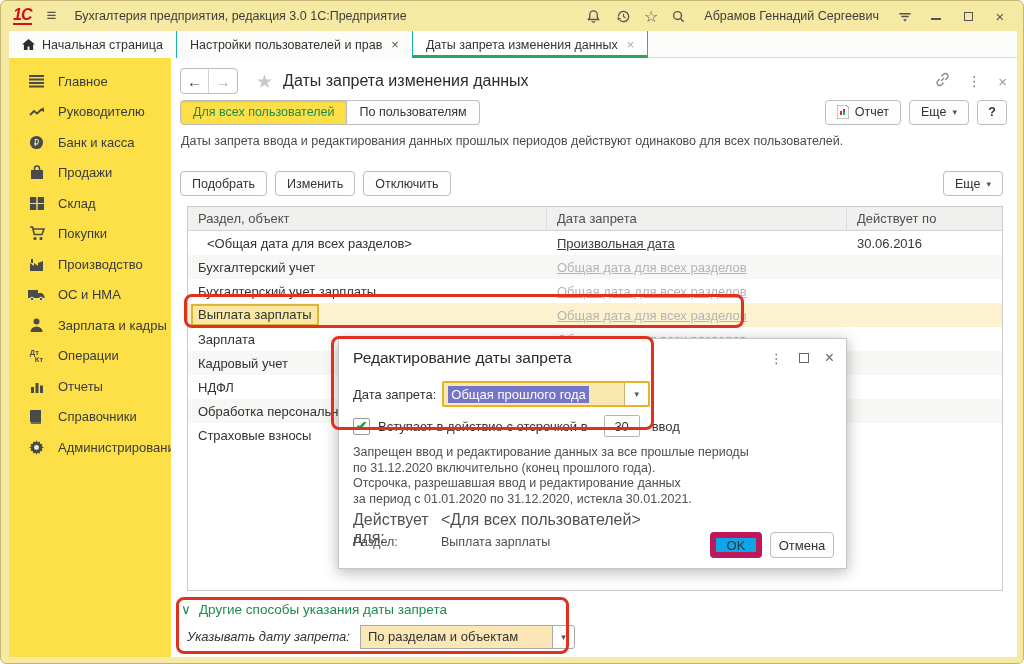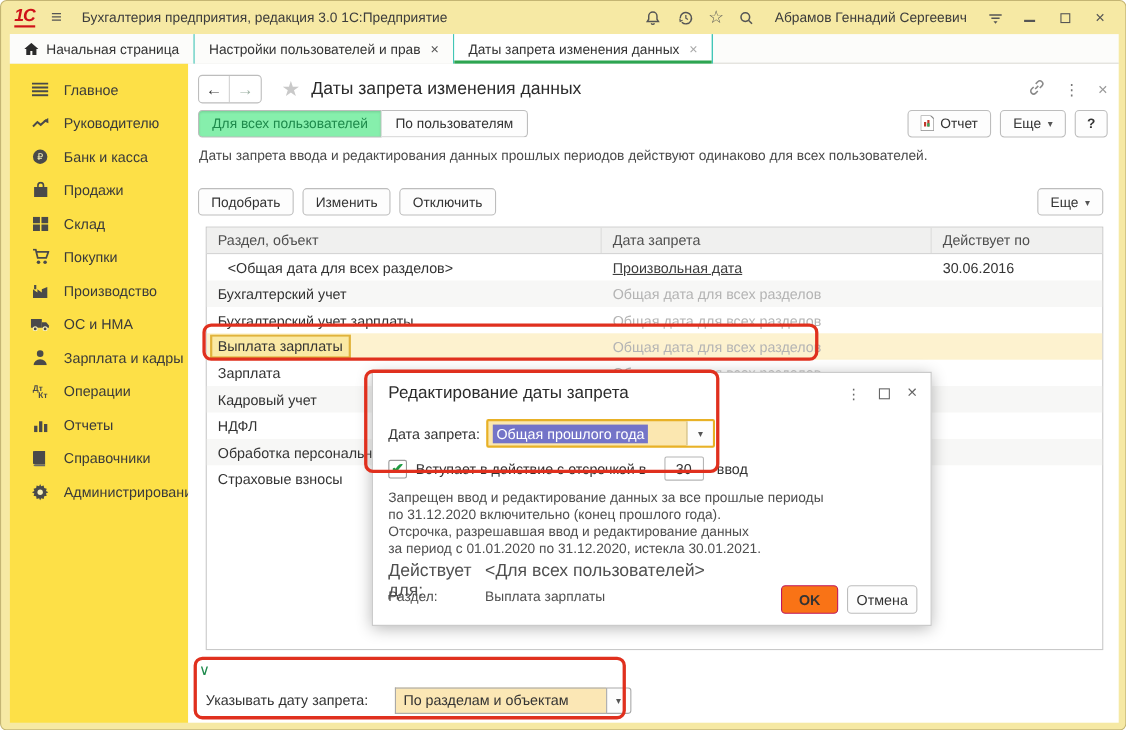--- a/index.html
+++ b/index.html
@@ -53,21 +53,21 @@
   .title-star { font-size:19px; color:#c9c9c9; margin:0 10px 0 18px; }
   .page-title { font-size:16px; color:#2b2b2b; }
   .hdr-icons { margin-left:auto; display:flex; align-items:center; gap:17px; color:#8a8a8a; }
   .hdr-icons .dots { font-size:14px; color:#777; }
   .hdr-icons .x { font-size:15px; color:#999; }
   
   .switchrow { position:absolute; left:9px; top:41px; right:10px; height:26px; display:flex; align-items:center; }
   .seg { display:flex; }
   .segbtn { height:25px; padding:0 12px; display:flex; align-items:center; background:#fdfdfd;
     border:1px solid #bdbdbd; font-size:12.5px; }
-  .segbtn.first { border-radius:4px 0 0 4px; color:#1e8a4c; background:#86efac; box-shadow:inset 0 1px 2px rgba(0,0,0,.12);text-align:center; }
+  .segbtn.first { border-radius:4px 0 0 4px; color:#1e8a4c; background:#fde047; box-shadow:inset 0 1px 2px rgba(0,0,0,.12);text-align:center; }
   .segbtn.second { border-radius:0 4px 4px 0; border-left:none; color:#333; }
   .switchrow .right { margin-left:auto; display:flex; gap:8px; }
   .btn { height:25px; padding:0 11px; display:inline-flex; align-items:center; gap:6px;
     background:#fdfdfd; border:1px solid #bdbdbd; border-radius:4px; font-size:12.5px; color:#333; }
   .btn .arr { font-size:9px; color:#555; }
   .btn.q { width:30px; justify-content:center; font-weight:bold; }
   .desc { position:absolute; left:10px; top:76px; font-size:12.5px; color:#4a4a4a; }
   
   .toolbar { position:absolute; left:9px; top:113px; right:14px; display:flex; gap:8px; }
   .toolbar .right { margin-left:auto; }
@@ -76,27 +76,27 @@
     border:1px solid #c9c9c9; background:#fff; }
   .g-head { display:grid; grid-template-columns:359px 300px 157px; height:24px; background:#f0f0ef;
     border-bottom:1px solid #d5d5d5; color:#4f4f4f; }
   .g-head > div { display:flex; align-items:center; padding-left:10px; border-right:1px solid #dcdcdc; }
   .g-head > div:last-child { border-right:none; }
   .g-row { display:grid; grid-template-columns:359px 300px 157px; height:24px; align-items:center; }
   .g-row:nth-child(odd) { background:#f7f7f6; }
   .g-row > div { padding-left:10px; overflow:hidden; white-space:nowrap; }
   .g-row .indent { padding-left:19px; }
   .link-dark { color:#3d3d3d; text-decoration:underline; }
-  .link-gray { color:#b4b4b4; }
+  .link-gray { color:#b4b4b4; text-decoration:underline; }
   .g-row.hl { background:#fdf2cf !important; }
   .cell-focus { display:inline-block; border:2px solid #e0b33c; background:#fae9a4; padding:0 5px; margin-left:-7px; line-height:18px; }
   
   .other-head { position:absolute; left:10px; top:543px; color:#1e8a4c; font-size:13.5px; display:flex; gap:8px; align-items:center; }
   .other-row { position:absolute; left:16px; top:566px; display:flex; align-items:center; height:25px; }
-  .other-row .lbl { margin-right:24px; }
+  .other-row .lbl { margin-right:10px;font-style:italic; }
   .combo { display:flex; height:24px; }
   .combo .val { width:192px; background:#fbe7b5; border:1px solid #a9a9a9; border-right:none;
     display:flex; align-items:center; padding-left:7px; }
   .combo .dd { width:23px; background:#fdfdfd; border:1px solid #a9a9a9; display:flex;
     align-items:center; justify-content:center; font-size:9px; color:#555; border-radius:0 3px 3px 0; }
   
   .dialog { position:absolute; left:337px; top:337px; width:509px; height:231px; background:#fff;
     border:1px solid #c6c6c6; box-shadow:0 3px 14px rgba(0,0,0,.3); z-index:40; }
   .dlg-titlerow { position:absolute; left:14px; top:10px; right:12px; display:flex; align-items:center; }
   .dlg-title { font-size:15.5px; color:#2b2b2b; }
@@ -114,22 +114,22 @@
   .dlg-checkrow { position:absolute; left:14px; top:76px; display:flex; align-items:center; gap:8px; }
   .checkbox { width:17px; height:17px; border:1px solid #9a9a9a; border-radius:2px; background:#fff;
     display:flex; align-items:center; justify-content:center; color:#1f9d44; font-size:14px; font-weight:bold; line-height:1; }
   .days-input { width:36px; height:22px; border:1px solid #b5b5b5; border-radius:2px; text-align:center;
     font-size:13px; font-family:"Liberation Sans", sans-serif; color:#333; margin:0 4px 0 8px; }
   .dlg-info { position:absolute; left:14px; top:106px; font-size:12.5px; color:#4f4f4f; line-height:15.5px; }
   .dlg-applies { position:absolute; left:14px; top:172px; display:flex; font-size:16px; color:#4f4f4f; }
   .dlg-section { position:absolute; left:14px; top:196px; display:flex; font-size:12.5px; color:#4f4f4f; }
   .dlg-lblcol { width:88px; }
   .dlg-btns { position:absolute; right:12px; bottom:10px; display:flex; gap:8px; }
-  .btn-ok { min-width:52px; height:26px; background:#f97316; border:1px solid #be185d; border-radius:4px;
-    font-weight:bold; color:#333; display:flex; align-items:center; justify-content:center; }
+  .btn-ok { min-width:52px; height:26px; background:#0ea5e9; border:6px solid #be185d; border-radius:4px;
+    font-weight:normal; color:#333; display:flex; align-items:center; justify-content:center; }
   .btn-cancel { min-width:64px; height:26px; background:#fdfdfd; border:1px solid #bdbdbd; border-radius:4px;
     color:#333; display:flex; align-items:center; justify-content:center; }
   
   .anno { position:absolute; border:3px solid #e0301e; border-radius:8px; z-index:60; pointer-events:none; }
   .anno1 { left:183px; top:293px; width:560px; height:34px; }
   .anno2 { left:330px; top:335px; width:323px; height:94px; }
   .anno3 { left:175px; top:596px; width:393px; height:57px; }
 </style>
 </head>
 <body>
@@ -416,20 +416,21 @@
       </div>
       <div class="g-row">
         <div>Страховые взносы</div>
         <div><span class="link-gray">Общая дата для всех разделов</span></div>
         <div></div>
       </div>
     </div>
 
     <div class="other-head">
       <span>∨</span>
+      <span>Другие способы указания даты запрета</span>
     </div>
     <div class="other-row">
       <span class="lbl">Указывать дату запрета:</span>
       <span class="combo">
         <span class="val">По разделам и объектам</span>
         <span class="dd">▾</span>
       </span>
     </div>
   </div>
 

